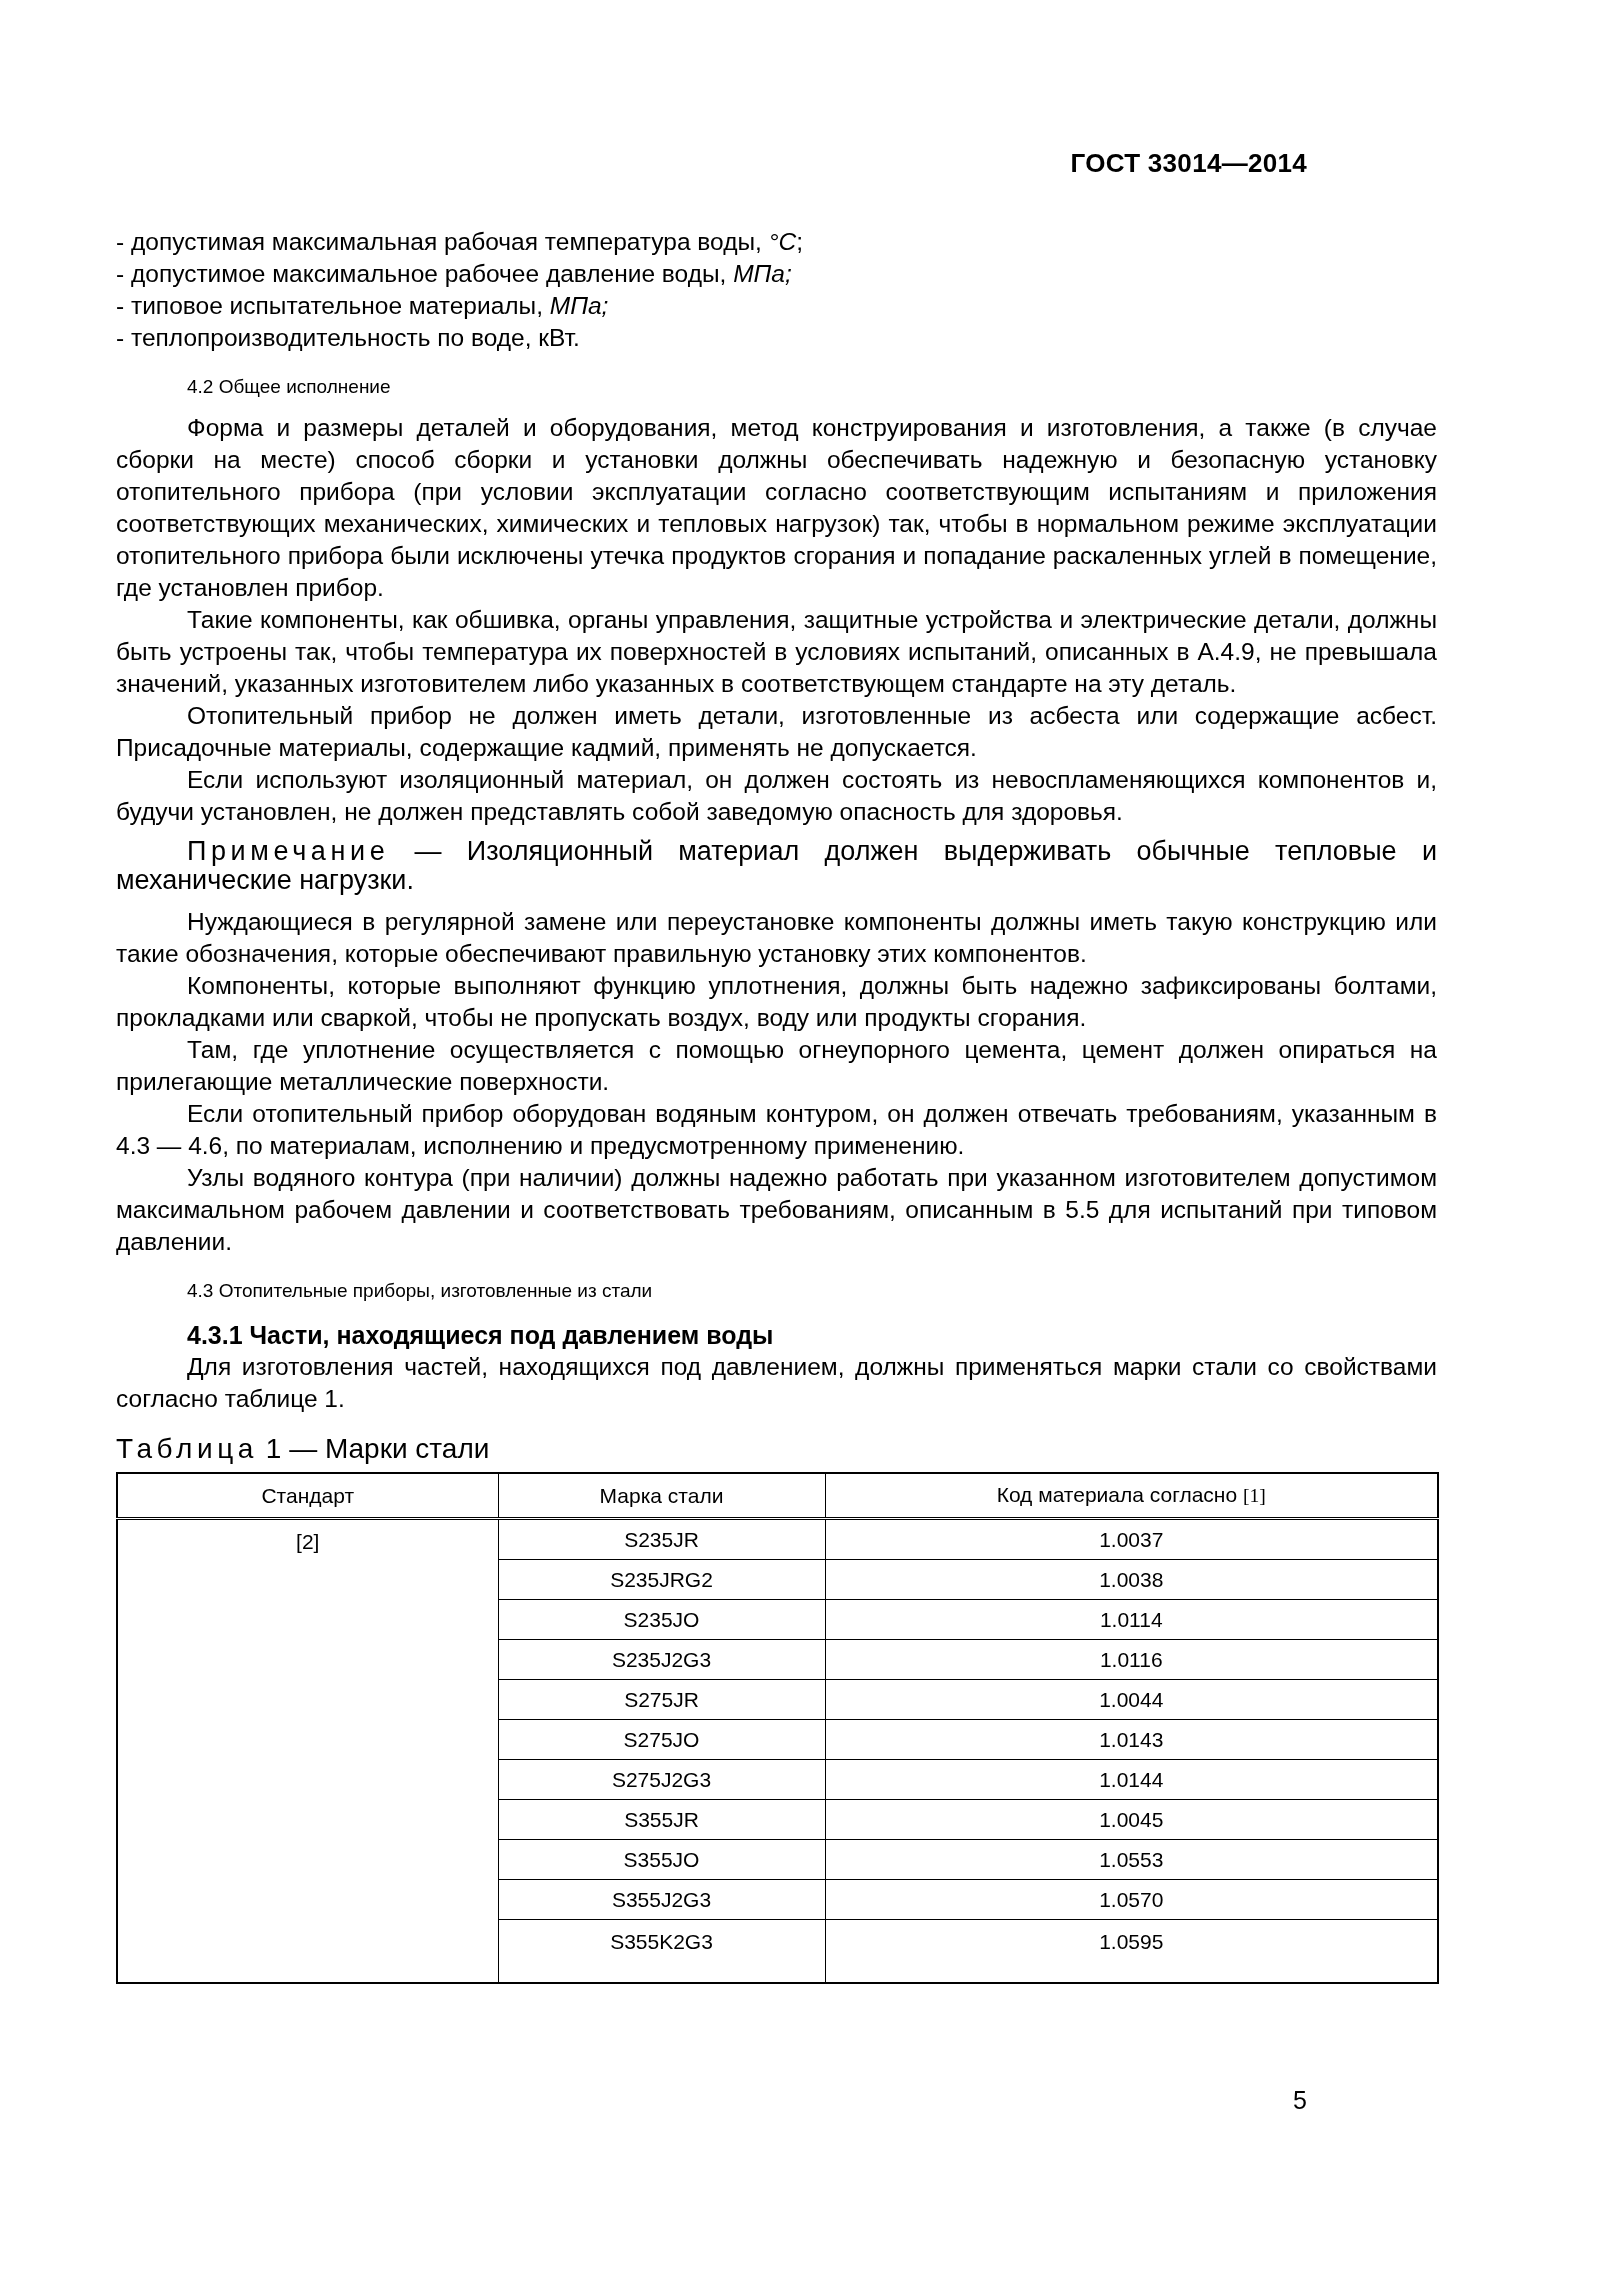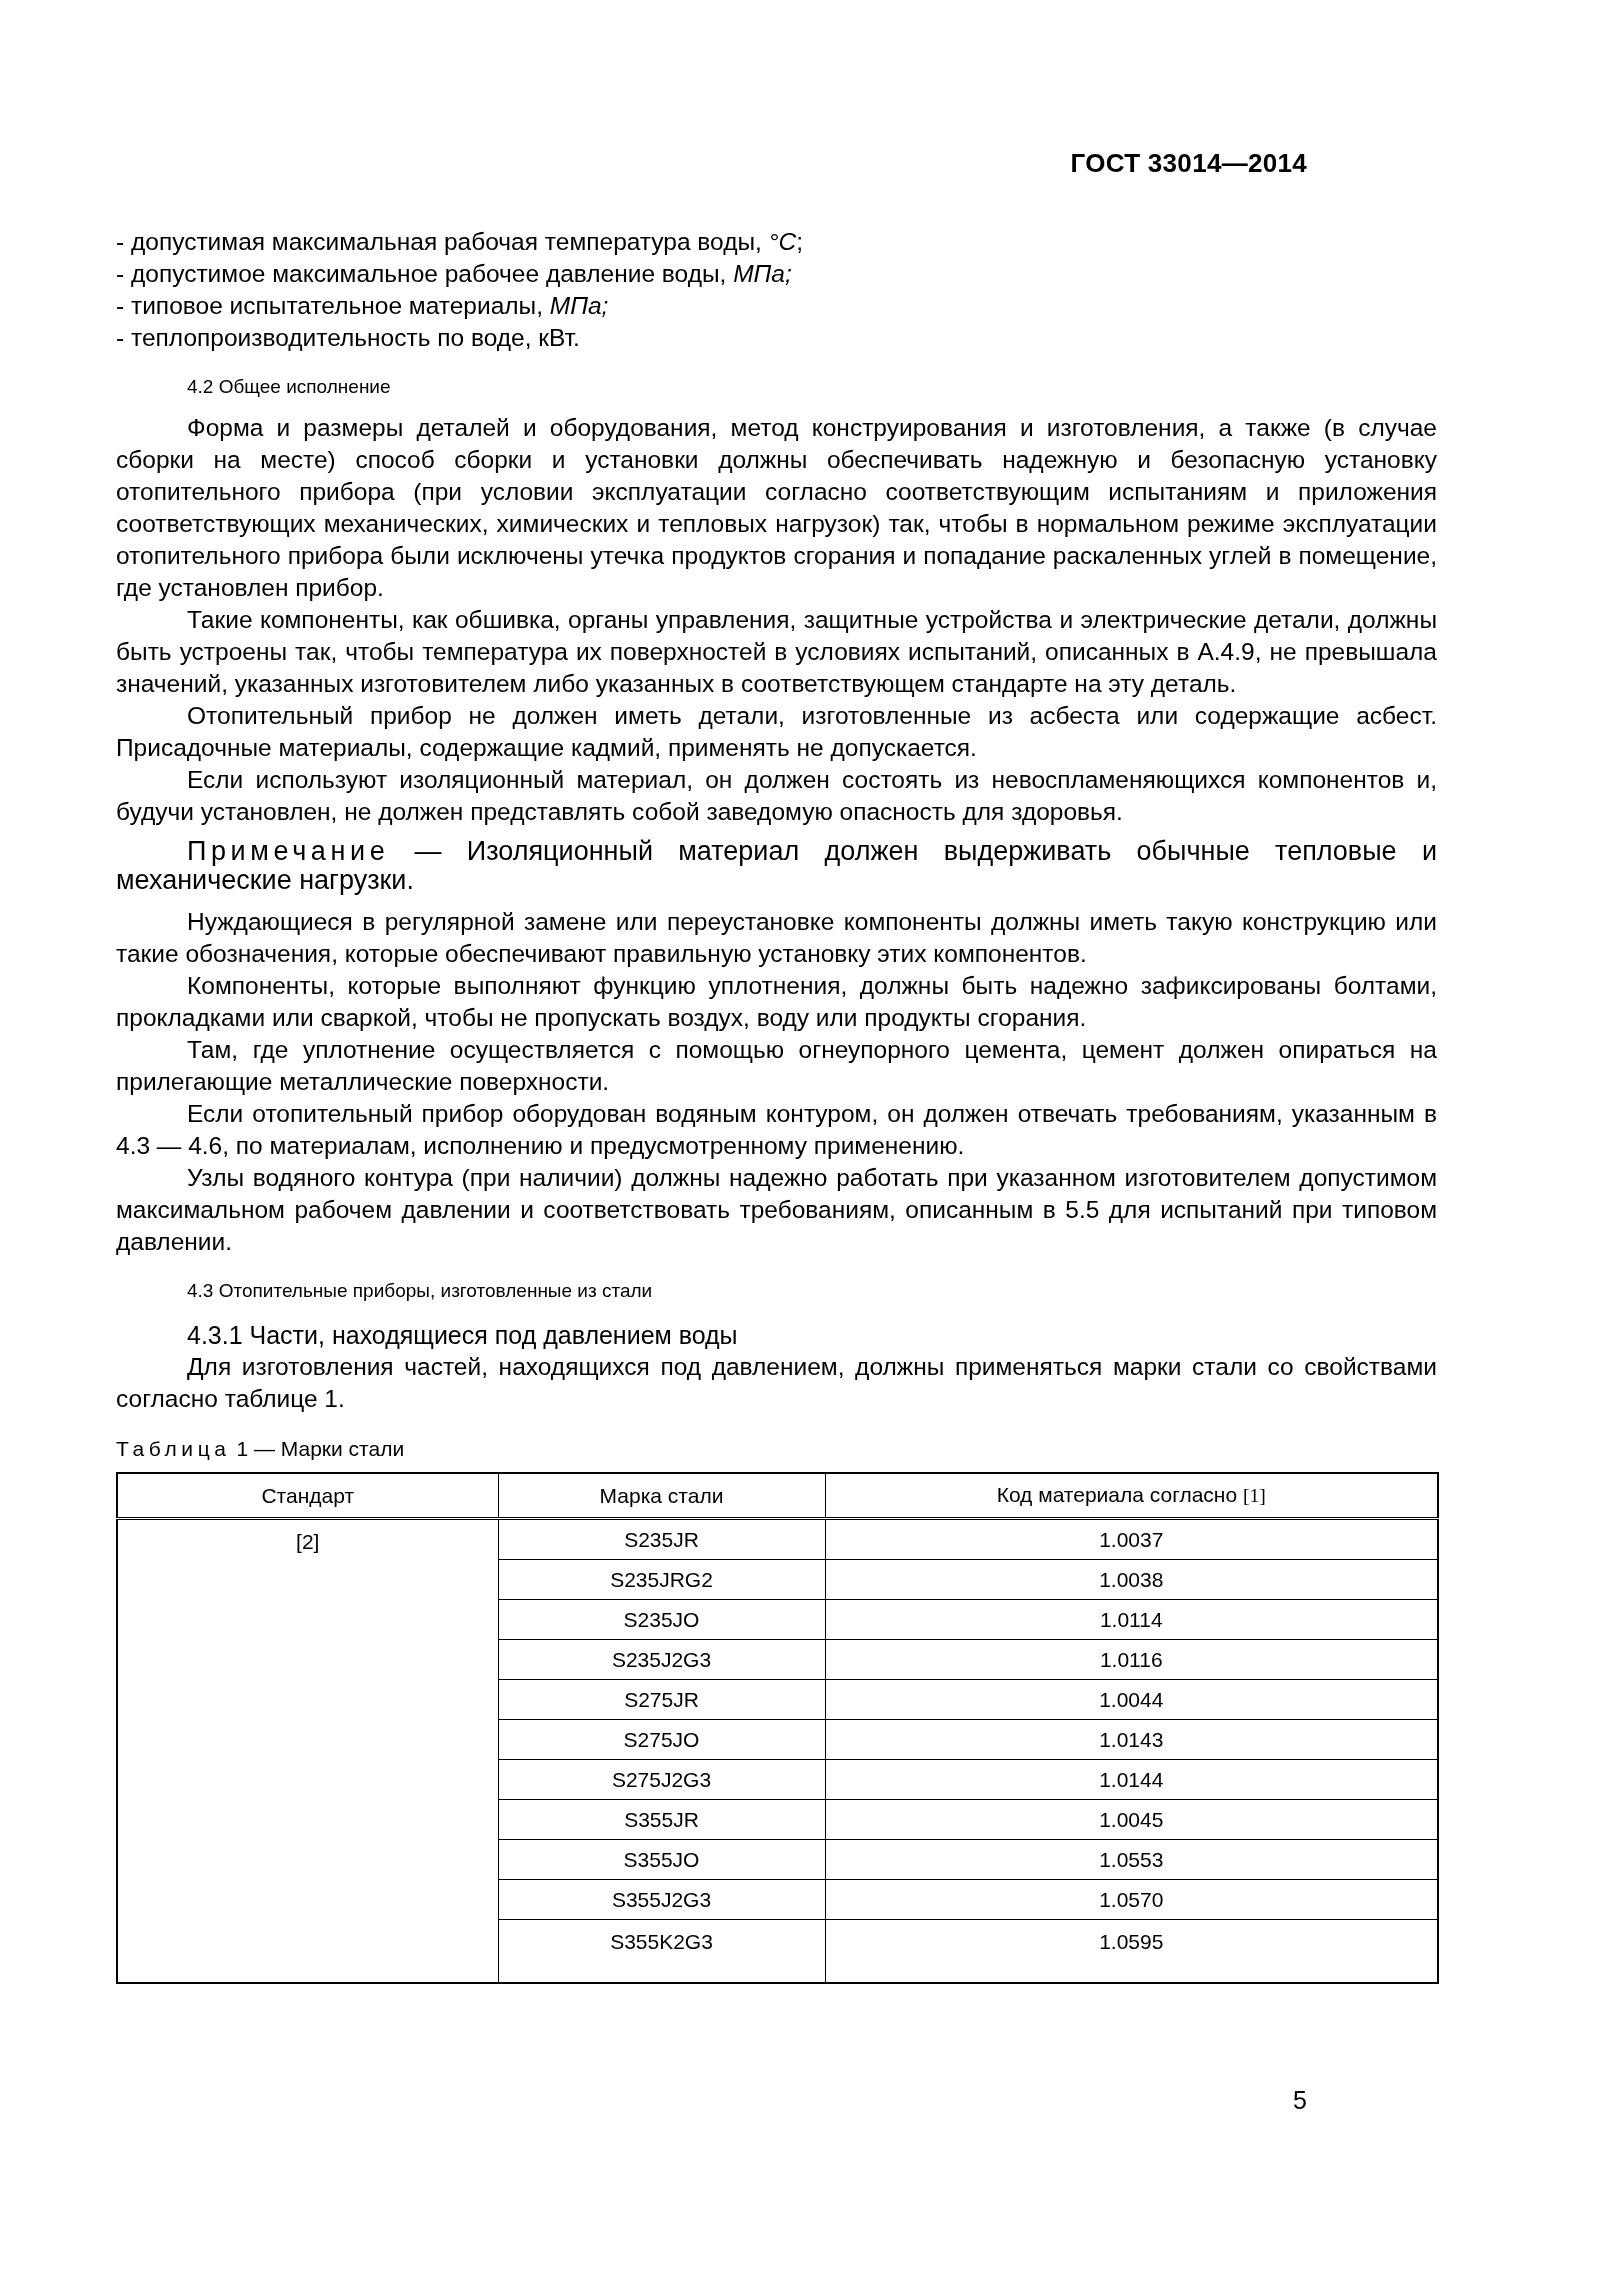--- a/index.html
+++ b/index.html
@@ -4,25 +4,25 @@
 <style>
   html, body { margin: 0; padding: 0; background: #ffffff; }
   body { width: 1623px; height: 2295px; position: relative; overflow: hidden;
          font-family: "Liberation Sans", "DejaVu Sans", sans-serif; color: #000; }
   .page { position: absolute; left: 0; top: 0; width: 1492px; height: 2295px; }
   .doc-code { position: absolute; right: 185px; top: 148px; font-size: 26px; font-weight: bold; letter-spacing: 0.3px; }
   .content { position: absolute; left: 116px; top: 226px; width: 1321px; font-size: 24.5px; line-height: 32px; }
   .list-item { margin: 0; white-space: nowrap; }
   .list-item i { font-style: italic; }
   h2.sec { font-size: 19px; font-weight: normal; margin: 17px 0 9.2px 0; padding-left: 71px; line-height: 32px; }
-  h3.sec { font-size: 25px; font-weight: normal; margin: 11.8px 0 0 0; padding-left: 71px; line-height: 32px; }
+  h3.sec { font-size: 25px; font-weight: bold; margin: 11.8px 0 0 0; padding-left: 71px; line-height: 32px; }
   p.para { margin: 0; text-align: justify; text-indent: 71px; }
   p.note { margin: 9.2px 0 10.5px 0; font-size: 27px; line-height: 29px; text-align: justify; text-indent: 71px; }
   p.note .spaced { letter-spacing: 4.6px; }
-  .caption { font-size: 21px; margin: 19.6px 0 9.2px 0; line-height: 29px; }
+  .caption { font-size: 28px; margin: 19.6px 0 9.2px 0; line-height: 29px; }
   .caption .spaced { letter-spacing: 4.6px; }
   table.steel { border-collapse: collapse; width: 1321px; font-size: 21px; table-layout: fixed; }
   table.steel th, table.steel td { border: 1.3px solid #000; text-align: center; padding: 0; }
   table.steel th { font-weight: normal; height: 43px; border-top: 2.6px solid #000; border-bottom: 3.9px double #000; }
   table.steel td { height: 39px; vertical-align: middle; }
   table.steel td.std { vertical-align: top; padding-top: 5.2px; border-bottom: 2.6px solid #000; border-left: 2px solid #000; }
   table.steel tr.last td { height: 56px; vertical-align: top; padding-top: 5.2px; border-bottom: 2.6px solid #000; }
   table.steel th:first-child { border-left: 2px solid #000; }
   table.steel th:last-child, table.steel td:last-child { border-right: 2px solid #000; }
   .ref { font-family: "Liberation Serif", serif; font-size: 19.6px; }

